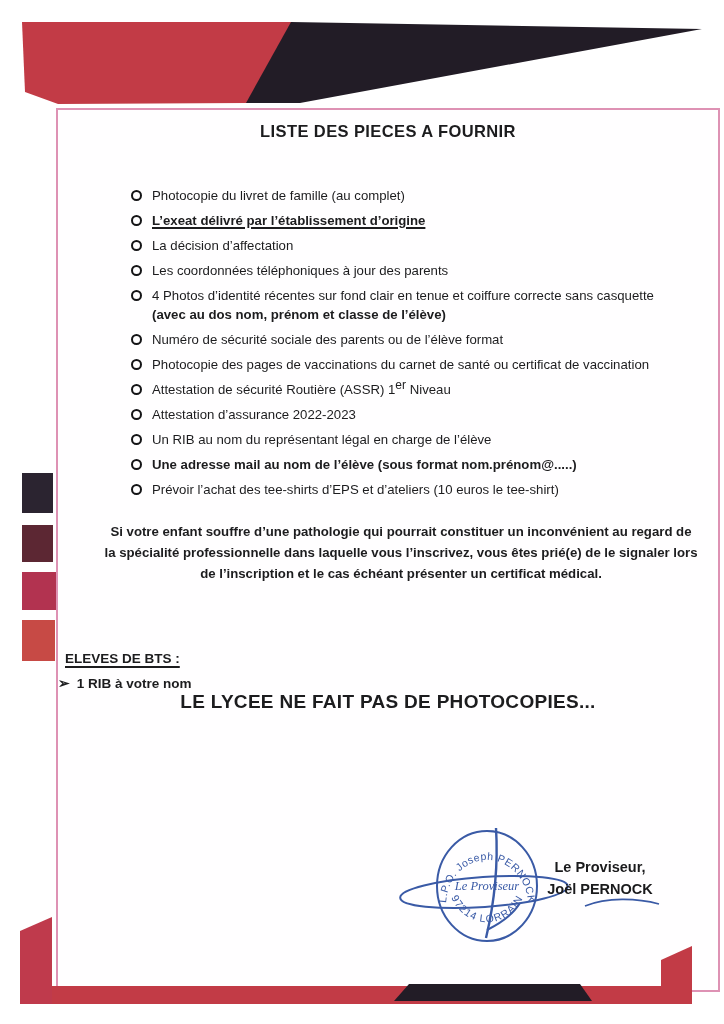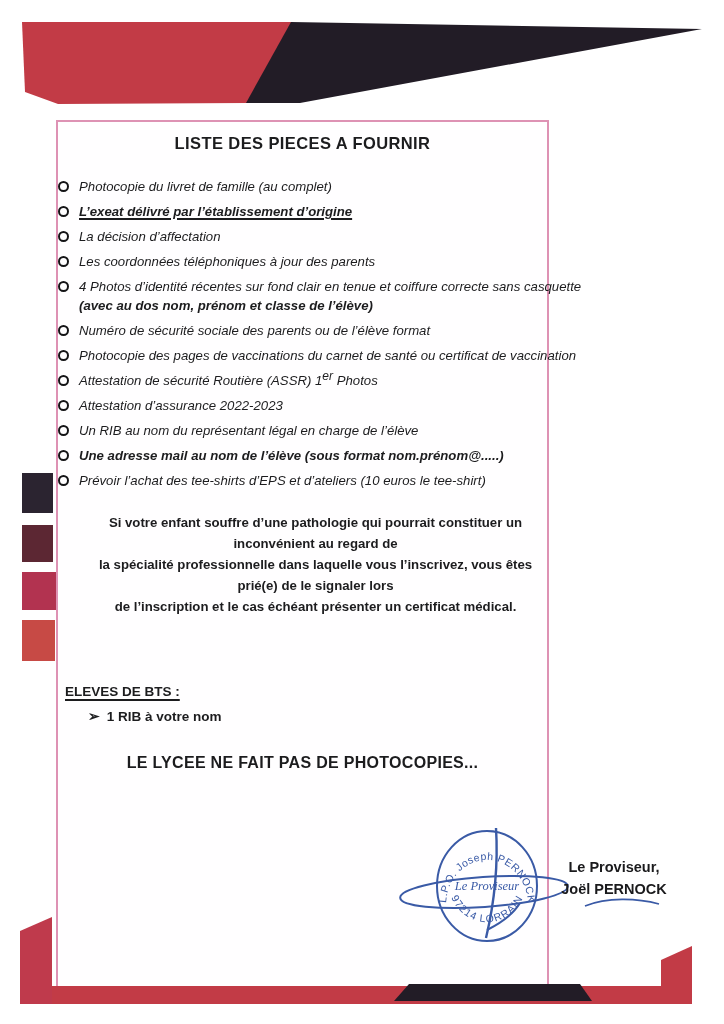--- a/index.html
+++ b/index.html
@@ -5,50 +5,50 @@
   html,body{margin:0;padding:0;}
   body{
     width:724px;height:1024px;position:relative;overflow:hidden;
     background:#ffffff;color:#1c1c1e;
     font-family:"Liberation Sans", sans-serif;
     -webkit-font-smoothing:antialiased;
   }
   .page{position:absolute;inset:0;}
   
   .paper{
-    position:absolute;left:56px;top:120px;width:493px;height:884px;
+    position:absolute;left:56px;top:108px;width:664px;height:884px;
     box-sizing:border-box;border:2px solid #de92b4;background:#fffeff;
     padding-top:11px;z-index:1;
   }
   .title{text-align:center;font-weight:bold;font-size:16.5px;letter-spacing:.4px;line-height:20px;}
   .subtitle{
     text-align:center;font-weight:bold;font-size:14px;margin-top:26px;line-height:18px;
     text-decoration:underline;text-underline-offset:3px;text-decoration-thickness:1.5px;
   }
-  .list{margin-top:24px;font-style:italic;}
+  .list{margin-top:45px;padding-left:73px;}
   .li{display:flex;align-items:flex-start;margin-bottom:5.8px;font-size:13.2px;line-height:19.2px;}
   .ring{
     flex:0 0 auto;width:7px;height:7px;border:2px solid #141416;border-radius:50%;
     margin:4px 10px 0 0;
   }
   .t{white-space:nowrap;}
   .l2{display:block;white-space:nowrap;}
   .b{font-weight:bold;}
   .u{text-decoration:underline;text-underline-offset:2px;text-decoration-thickness:1.5px;}
   sup{font-size:12px;line-height:0;}
   .notice{margin-top:22px;text-align:center;font-weight:bold;font-size:13.2px;line-height:21px;padding-left:26px;}
   .bts-h{
     margin-top:67px;margin-left:7px;font-weight:bold;font-size:13.5px;display:inline-block;
     text-decoration:underline;text-underline-offset:3px;text-decoration-thickness:1.5px;
   }
-  .bts-i{margin-top:8px;margin-left:30px;font-weight:bold;font-size:13.5px;}
+  .bts-i{margin-top:8px;font-weight:bold;font-size:13.5px;}
   .arrow{margin-right:7px;font-size:14px;}
-  .lycee{margin-top:30px;text-align:center;font-weight:bold;font-size:16px;letter-spacing:.3px;}
+  .lycee{text-align:center;font-weight:bold;font-size:19px;letter-spacing:.3px;}
   .sig{
-    position:absolute;left:558px;top:856px;width:112px;z-index:2;
+    position:absolute;left:544px;top:856px;width:112px;z-index:2;
     text-align:center;font-weight:bold;font-size:14.5px;line-height:22px;color:#1a1a1c;
   }
   .stamp{position:absolute;left:398px;top:826px;z-index:2;}
   .sig-swoosh{position:absolute;left:582px;top:894px;z-index:2;}
   .deco{position:absolute;left:0;top:0;z-index:3;pointer-events:none;}
 </style>
 </head>
 <body>
 
 <div class="page">
@@ -83,21 +83,21 @@
       <div class="li">
         <span class="ring"></span>
         <span class="t">Numéro de sécurité sociale des parents ou de l’élève format</span>
       </div>
       <div class="li">
         <span class="ring"></span>
         <span class="t">Photocopie des pages de vaccinations  du carnet de santé ou certificat de vaccination</span>
       </div>
       <div class="li">
         <span class="ring"></span>
-        <span class="t"><span>Attestation de sécurité Routière (ASSR) 1</span><sup>er</sup><span> Photos</span></span>
+        <span class="t"><span>Attestation de sécurité Routière (ASSR) 1</span><sup>er</sup><span> Niveau</span></span>
       </div>
       <div class="li">
         <span class="ring"></span>
         <span class="t">Attestation d’assurance 2022-2023</span>
       </div>
       <div class="li">
         <span class="ring"></span>
         <span class="t">Un RIB au nom du représentant légal en charge de l’élève</span>
       </div>
       <div class="li">

